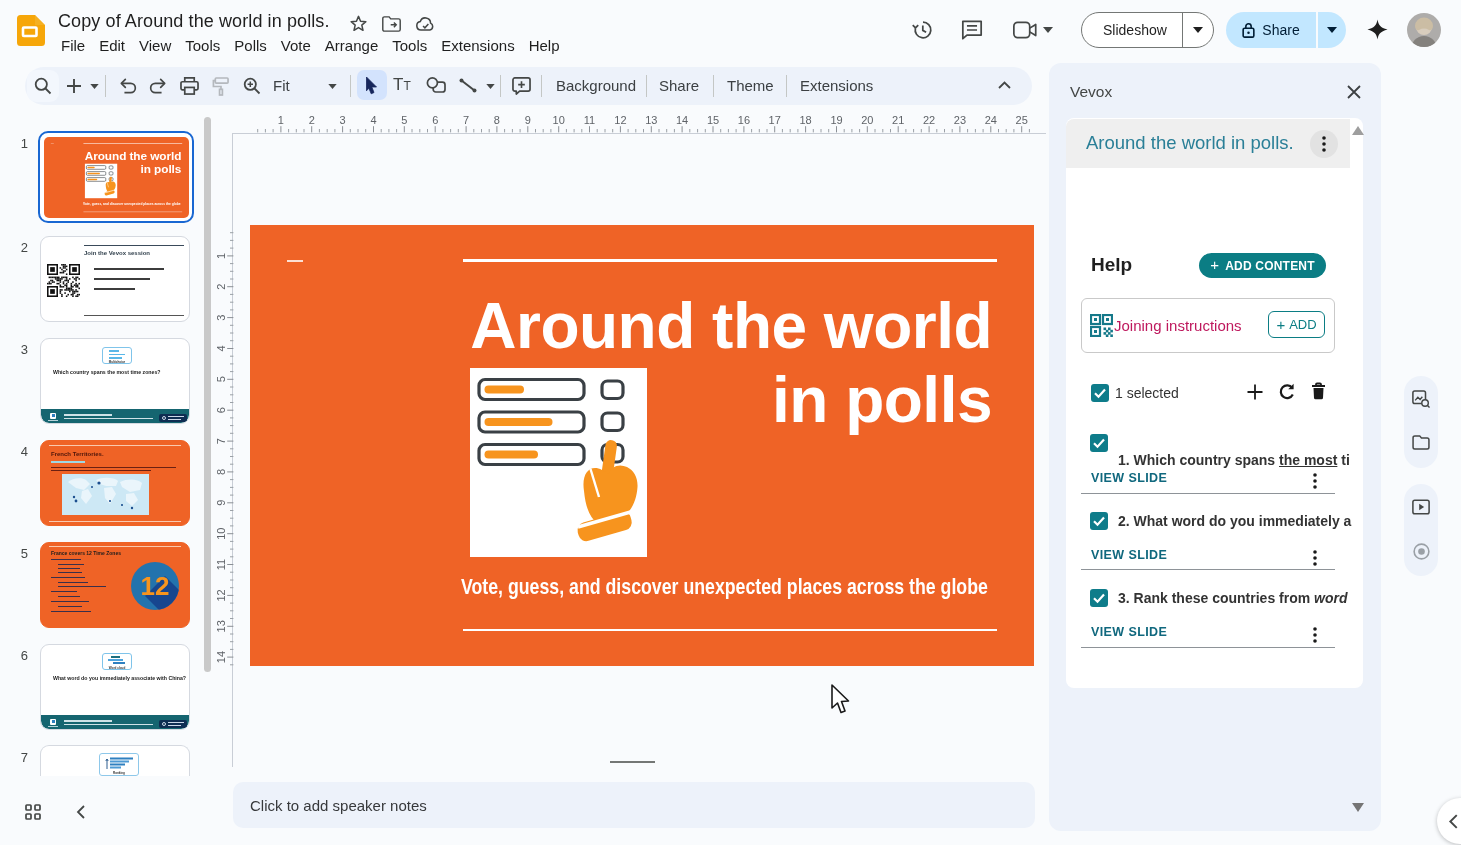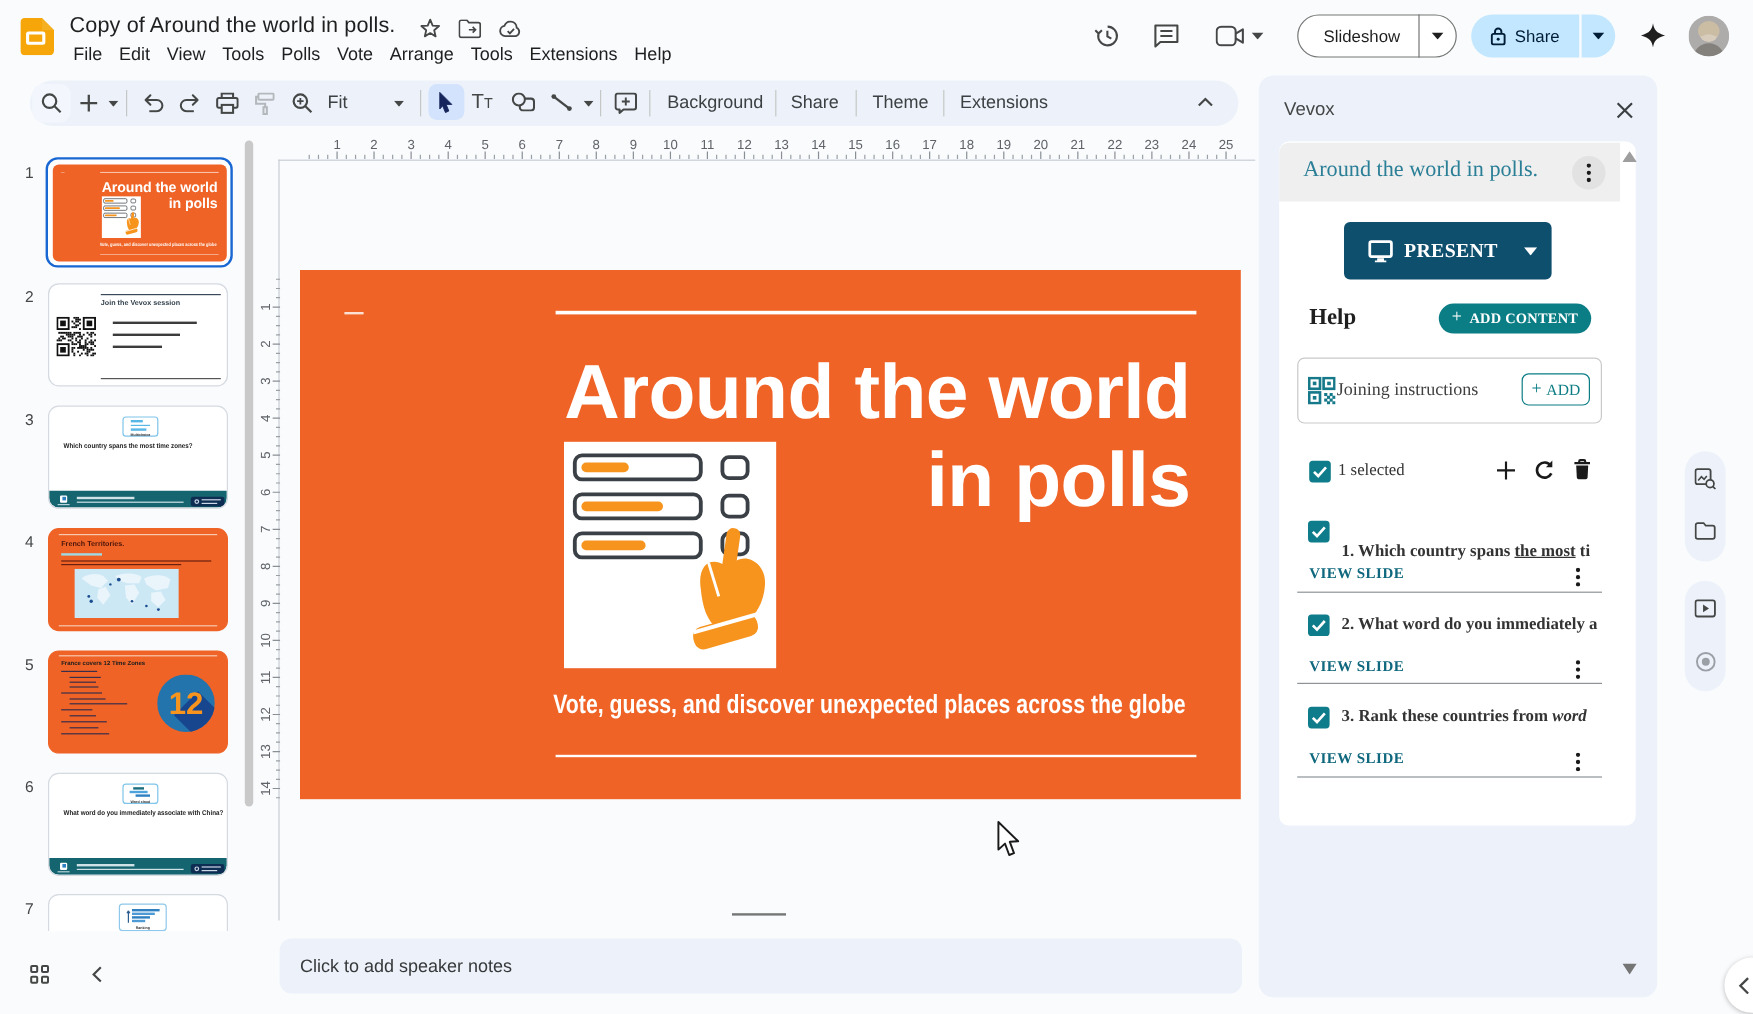--- a/index.html
+++ b/index.html
@@ -23,29 +23,29 @@
 #sel1 { position:absolute; left:38px; top:131px; width:156px; height:92px; border:2px solid #1967d2; border-radius:10px; background:#fff; }
 #thumb1 { position:absolute; left:43.5px; top:136.5px; width:145px; height:81px; border-radius:5px; overflow:hidden; background:#ef6326; }
 #strip-scroll { position:absolute; left:204px; top:117px; width:7px; height:555px; background:#c9c9c9; border-radius:4px; }
 #canvasbound-h { position:absolute; left:232px; top:133px; width:814px; height:1px; background:#c9ced6; }
 #canvasbound-v { position:absolute; left:232px; top:133px; width:1px; height:634px; background:#c9ced6; }
 #slide { position:absolute; left:250px; top:225px; width:784px; height:441px; background:#ef6326; }
 #notes { position:absolute; left:233px; top:782px; width:802px; height:46px; background:#edf2fa; border-radius:10px; font-size:15px; color:#37393b; display:flex; align-items:center; padding-left:17px; }
 #draghandle { position:absolute; left:610px; top:761px; width:45px; height:2px; background:#747775; }
 #vevox { position:absolute; left:1049px; top:63px; width:332px; height:768px; background:#edf2fa; border-radius:12px; }
 #vevox-title { position:absolute; left:21px; top:20px; font-size:15.5px; color:#444746; font-weight:500; }
-#vevox-inner { position:absolute; left:17px; top:55px; width:297px; height:570px; background:#fff; border-radius:8px;font-family:Liberation Serif, serif; }
+#vevox-inner { position:absolute; left:17px; top:55px; width:297px; height:570px; background:#fff; border-radius:8px; }
 #vx-head { position:absolute; left:0; top:1px; width:284px; height:49px; background:#efefef; border-radius:8px 0 0 0; }
 #vx-head .t { position:absolute; left:20px; top:13px; font-size:18.5px; color:#2a7f97; }
 #vx-dots { position:absolute; left:244px; top:11px; width:28px; height:28px; border-radius:50%; background:#e2e2e2; display:flex; align-items:center; justify-content:center; }
 #vx-present { position:absolute; left:54px; top:67px; width:173px; height:48px; background:#0f4f6e; border-radius:5px; color:#fff; font-weight:bold; font-size:16.5px; display:flex; align-items:center; letter-spacing:0.3px; }
 #vx-polls { position:absolute; left:25px; top:136px; font-size:19px; font-weight:bold; color:#1f1f1f; }
 #vx-addcontent { position:absolute; left:133px; top:135px; width:127px; height:25px; background:#0b7d84; border-radius:13px; color:#fff; font-size:12px; font-weight:bold; display:flex; align-items:center; justify-content:center; letter-spacing:0.2px; }
 #vx-card { position:absolute; left:15px; top:180px; width:254px; height:55px; border:1px solid #c9c9c9; border-radius:6px; }
-#vx-card .t { position:absolute; left:32px; top:18px; font-size:15px; color:#404040; }
+#vx-card .t { position:absolute; left:32px; top:18px; font-size:15px; color:#be185d; }
 #vx-add { position:absolute; left:186px; top:12px; width:57px; height:27px; border:1.5px solid #0b7d84; border-radius:6px; color:#0b7d84; font-size:13px; display:flex; align-items:center; justify-content:center; gap:4px; }
 .vx-check { position:absolute; width:18px; height:18px; background:#0e7c8a; border-radius:3px; }
 .vx-item-t { position:absolute; left:52px; width:234px; font-size:14px; font-weight:bold; color:#333; white-space:nowrap; overflow:hidden; }
 .vx-view { position:absolute; left:25px; font-size:12.5px; font-weight:bold; color:#10687e; letter-spacing:0.4px; }
 .vx-sep { position:absolute; left:15px; width:254px; height:1px; background:#8e9398; }
 .sidepill { position:absolute; left:1404px; width:34px; background:#edf2fa; border-radius:17px; }
 #corner-circ { position:absolute; left:1437px; top:798px; width:46px; height:46px; border-radius:50%; background:#fff; box-shadow:0 1px 4px rgba(0,0,0,0.25); display:flex; align-items:center; justify-content:center; }
 .microline { position:absolute; background:#5c6570; }
 svg.icon { display:block; }
 
@@ -773,31 +773,20 @@
             <circle cx="2" cy="14" r="1.8" fill="#1a1a1a"></circle>
           </svg>
         </div>
     </div>
     <svg class="icon abs" style="left:286px;top:8px;" width="12" height="9" viewBox="0 0 12 9">
         <path d="M6 0 L12 9 H0 Z" fill="#9e9e9e"></path>
       </svg>
     <svg class="icon abs" style="left:286px;top:685px;" width="12" height="9" viewBox="0 0 12 9">
         <path d="M0 0 H12 L6 9 Z" fill="#757575"></path>
       </svg>
-    <div id="vx-present">
-      <svg style="margin-left:20px;" width="21" height="19" viewBox="0 0 22 20">
-          <rect x="1.5" y="1.5" width="19" height="13" rx="1.5" fill="none" stroke="#fff" stroke-width="2.4"></rect>
-          <rect x="8" y="16" width="6" height="2.6" fill="#fff"></rect>
-          <rect x="6" y="18" width="10" height="1.6" fill="#fff"></rect>
-        </svg>
-      <span style="margin-left:9px;">PRESENT</span>
-      <svg style="margin-left:22px;" width="11" height="7" viewBox="0 0 11 7">
-          <path d="M0 0 H11 L5.5 7 Z" fill="#fff"></path>
-        </svg>
-    </div>
     <div id="vx-polls">Help</div>
     <div id="vx-addcontent"><span style="font-size:15px;font-weight:normal;margin-right:6px;margin-top:-2px;">+</span> ADD CONTENT</div>
     <div id="vx-card">
       <svg class="icon abs" style="left:8px;top:15px;" width="23" height="23" viewBox="0 0 23 23">
         <g fill="#15798a">
             <rect x="1" y="1" width="9" height="9" fill="none" stroke="#15798a" stroke-width="2.2"></rect>
             <rect x="4" y="4" width="3" height="3"></rect>
             <rect x="13" y="1" width="9" height="9" fill="none" stroke="#15798a" stroke-width="2.2"></rect>
             <rect x="16" y="4" width="3" height="3"></rect>
             <rect x="1" y="13" width="9" height="9" fill="none" stroke="#15798a" stroke-width="2.2"></rect>

